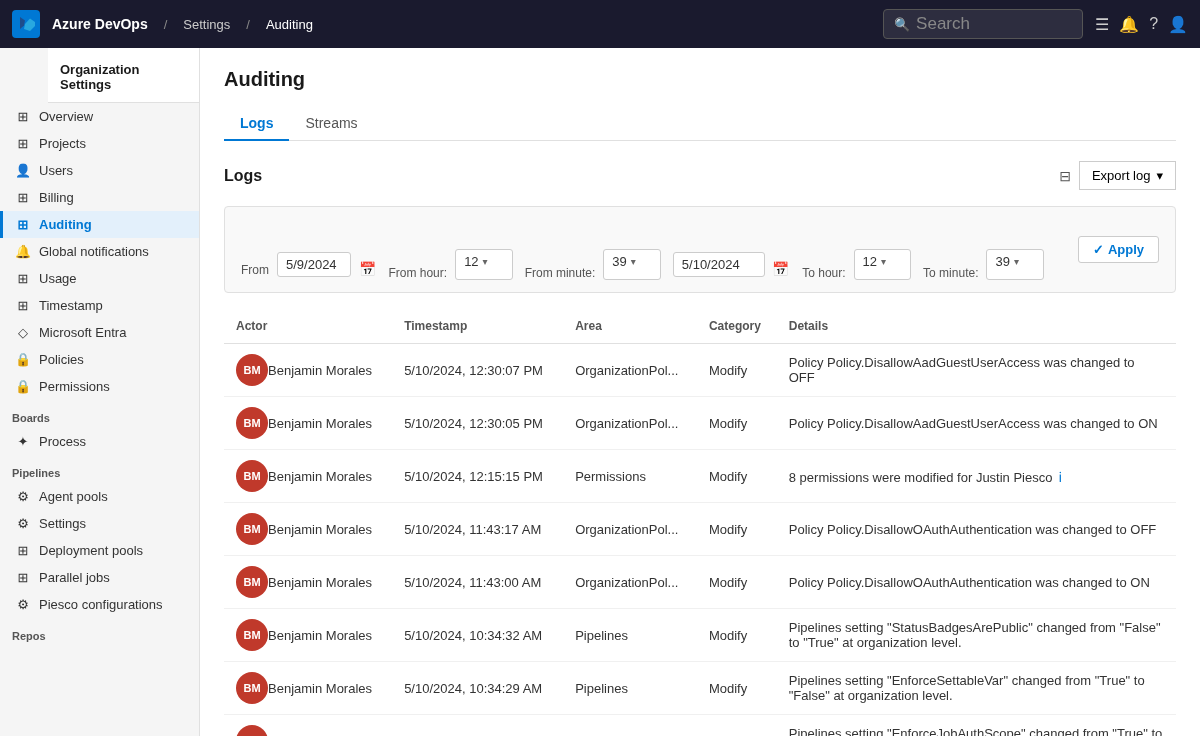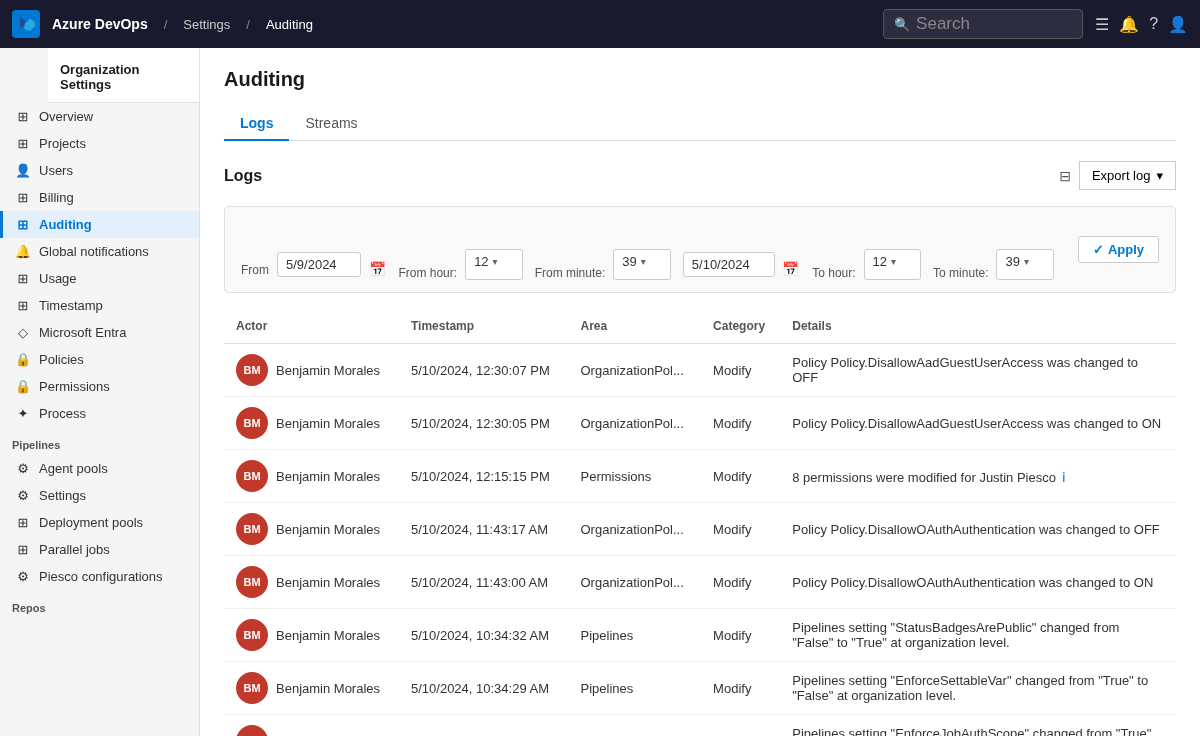--- a/index.html
+++ b/index.html
@@ -180,21 +180,21 @@
       border-bottom: 1px solid #e0e0e0;
       background: #fff;
     }
     .audit-table td {
       padding: 10px 12px;
       border-bottom: 1px solid #f0f0f0;
       vertical-align: middle;
       font-size: 13px;
     }
 
-    .actor-cell { display: flex; align-items: center; gap: 8px; }
+    .actor-cell { display: flex; align-items: center; }
     .avatar {
       width: 32px; height: 32px;
       border-radius: 50%;
       background: #c0392b;
       color: #fff;
       font-size: 11px;
       font-weight: 700;
       display: flex; align-items: center; justify-content: center;
       flex-shrink: 0;
     }
@@ -280,20 +280,21 @@
           <span>Microsoft Entra</span>
         </div>
         <div class="sidebar-item">
           <span class="icon">🔒</span>
           <span>Policies</span>
         </div>
         <div class="sidebar-item">
           <span class="icon">🔒</span>
           <span>Permissions</span>
         </div>
+        <div class="section-label">Boards</div>
         <div class="sidebar-item">
           <span class="icon">✦</span>
           <span>Process</span>
         </div>
         <div class="section-label">Pipelines</div>
         <div class="sidebar-item">
           <span class="icon">⚙</span>
           <span>Agent pools</span>
         </div>
         <div class="sidebar-item">
@@ -332,21 +333,21 @@
           <button class="export-btn">
             <span>Export log</span>
             <span>▾</span>
           </button>
         </div>
       </div>
 
       <div class="filter-bar">
         <div class="filter-group">
           <span class="filter-label">From</span>
-          <input class="filter-input" type="text" value="5/9/2024" style="width: 84px;">
+          <input class="filter-input" type="text" value="5/9/2024" style="width: 74px;">
           <span class="calendar-icon">📅</span>
         </div>
         <div class="filter-group">
           <span class="filter-label">From hour:</span>
           <div class="filter-dropdown">
             <span>12</span>
             <span class="chevron">▾</span>
           </div>
         </div>
         <div class="filter-group">

